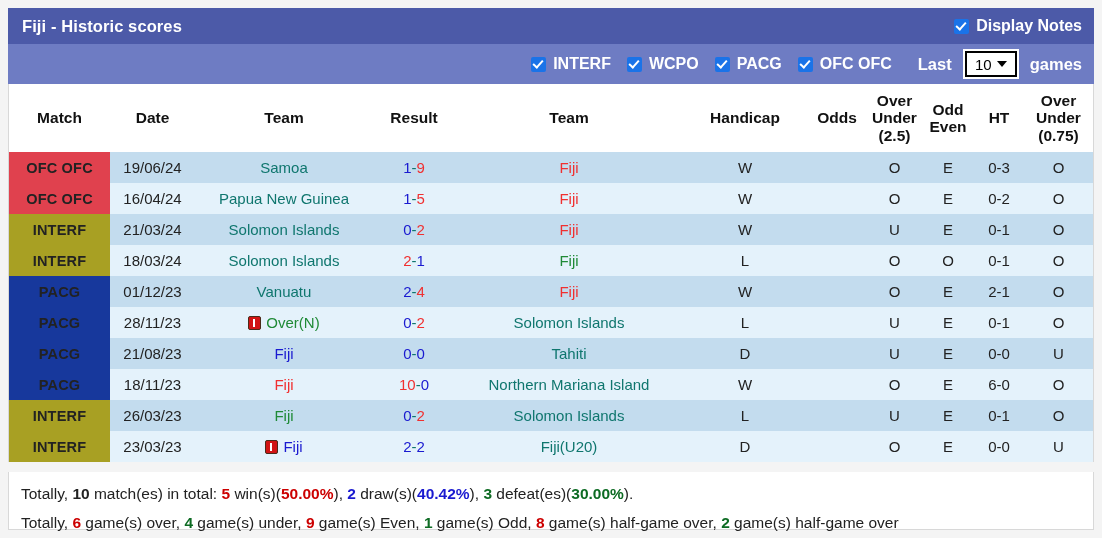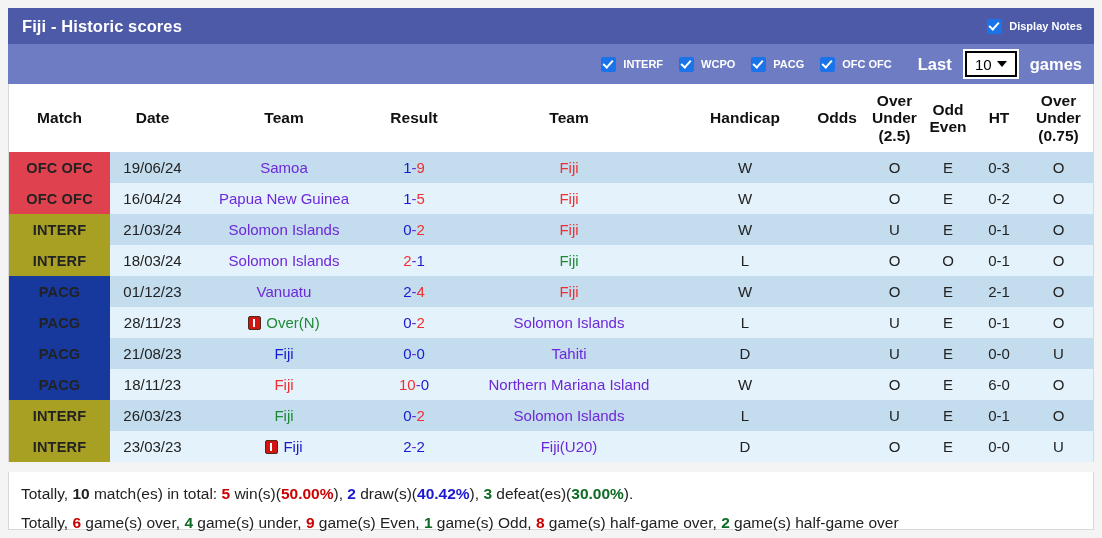--- a/index.html
+++ b/index.html
@@ -42,21 +42,21 @@
     justify-content: flex-end;
     padding-right: 12px;
     gap: 0px;
   }
   .cbgroup {
     display: flex;
     align-items: center;
     gap: 7px;
     margin-left: 16px;
     color: #ffffff;
-    font-size: 11px;
+    font-size: 16px;
     font-weight: bold;
     white-space: nowrap;
   }
   .cbgroup.first { margin-left: 0; }
   .cbox {
     width: 15px; height: 15px;
     background: #1a73e8;
     border-radius: 2px;
     position: relative;
     flex: 0 0 auto;
@@ -142,21 +142,21 @@
     letter-spacing: .2px;
   }
   td.badge.OFC    { background: #e0414e !important; }
   td.badge.INTERF { background: #a8a023 !important; }
   td.badge.PACG   { background: #17389c !important; }
   .c-red   { color: #f03030; }
   .c-dred  { color: #cc0000; }
   .c-blue  { color: #1a1ad0; }
   .c-green { color: #1f8a36; }
   .c-dgreen{ color: #0d6b23; }
-  .c-black { color: #6d28d9; text-align: center; }
+  .c-black { color: #0f766e; text-align: center; }
   .redcard {
     display: inline-block;
     width: 13px; height: 14px;
     background: #d11414;
     border: 1.5px solid #4a2b1a;
     border-radius: 2px;
     position: relative;
     vertical-align: -2px;
     margin-right: 5px;
   }

